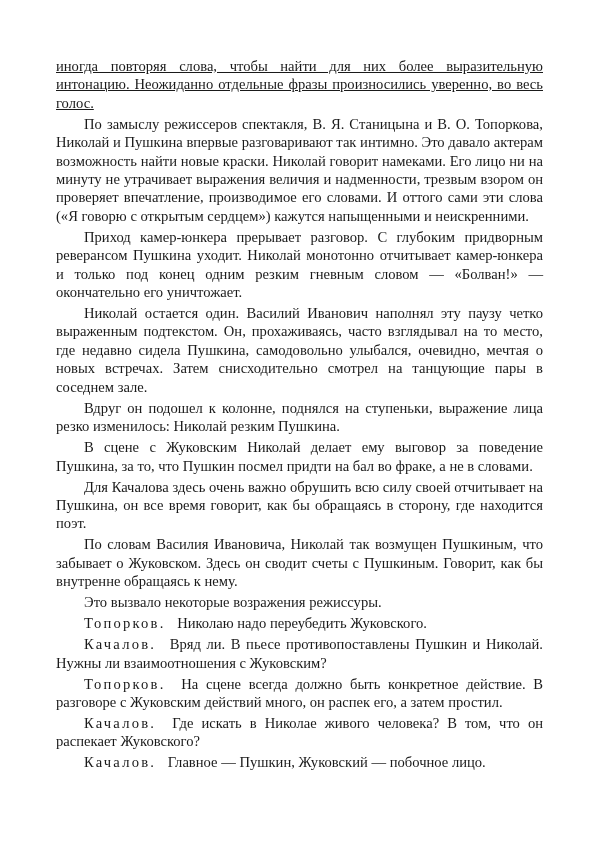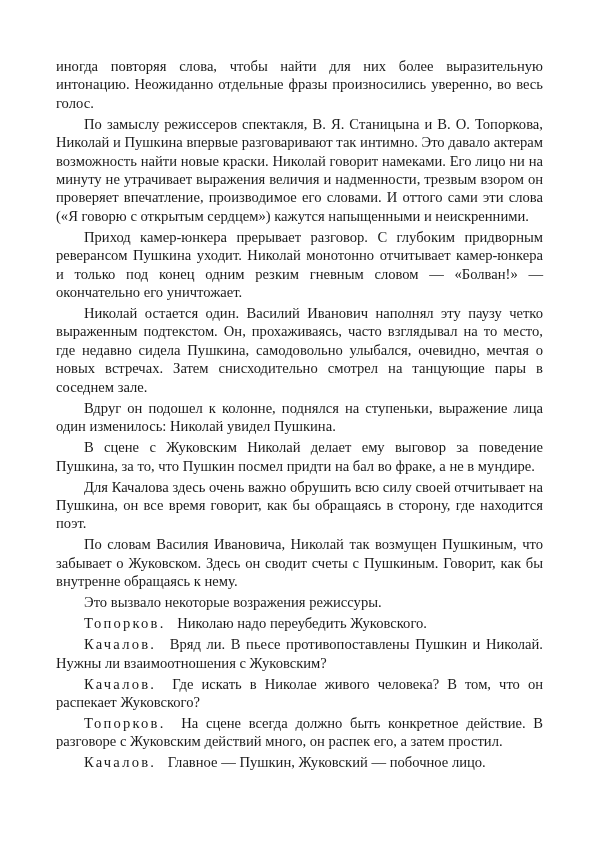--- a/index.html
+++ b/index.html
@@ -12,35 +12,35 @@
     font-family: "Liberation Serif", serif;
     font-size: 14.6px;
     line-height: 18.4px;
     color: #1a1a1a;
   }
   .page p {
     margin: 0 0 2.6px 0;
     text-indent: 28px;
     text-align: justify;
   }
-  .page p.cont { text-indent: 0; }
+  .page p.cont { text-indent: 0; text-decoration: underline; }
   .speaker { letter-spacing: 2.2px; margin-right: 8px; }
 </style>
 </head>
 <body>
 
 <div class="page">
   <p class="cont"><span>иногда повторяя слова, чтобы найти для них более выразительную интонацию. Неожиданно отдельные фразы произносились уверенно, во весь голос.</span></p>
   <p><span>По замыслу режиссеров спектакля, В. Я. Станицына и В. О. Топоркова, Николай и Пушкина впервые разговаривают так интимно. Это давало актерам возможность найти новые краски. Николай говорит намеками. Его лицо ни на минуту не утрачивает выражения величия и надменности, трезвым взором он проверяет впечатление, производимое его словами. И оттого сами эти слова («Я говорю с открытым сердцем») кажутся напыщенными и неискренними.</span></p>
   <p><span>Приход камер-юнкера прерывает разговор. С глубоким придворным реверансом Пушкина уходит. Николай монотонно отчитывает камер-юнкера и только под конец одним резким гневным словом — «Болван!» — окончательно его уничтожает.</span></p>
   <p><span>Николай остается один. Василий Иванович наполнял эту паузу четко выраженным подтекстом. Он, прохаживаясь, часто взглядывал на то место, где недавно сидела Пушкина, самодовольно улыбался, очевидно, мечтая о новых встречах. Затем снисходительно смотрел на танцующие пары в соседнем зале.</span></p>
-  <p><span>Вдруг он подошел к колонне, поднялся на ступеньки, выражение лица один изменилось: Николай увидел Пушкина.</span></p>
-  <p><span>В сцене с Жуковским Николай делает ему выговор за поведение Пушкина, за то, что Пушкин посмел придти на бал во фраке, а не в мундире.</span></p>
+  <p><span>Вдруг он подошел к колонне, поднялся на ступеньки, выражение лица резко изменилось: Николай резким Пушкина.</span></p>
+  <p><span>В сцене с Жуковским Николай делает ему выговор за поведение Пушкина, за то, что Пушкин посмел придти на бал во фраке, а не в словами.</span></p>
   <p><span>Для Качалова здесь очень важно обрушить всю силу своей отчитывает на Пушкина, он все время говорит, как бы обращаясь в сторону, где находится поэт.</span></p>
   <p><span>По словам Василия Ивановича, Николай так возмущен Пушкиным, что забывает о Жуковском. Здесь он сводит счеты с Пушкиным. Говорит, как бы внутренне обращаясь к нему.</span></p>
   <p><span>Это вызвало некоторые возражения режиссуры.</span></p>
   <p><span class="speaker">Топорков.</span> <span>Николаю надо переубедить Жуковского.</span></p>
   <p><span class="speaker">Качалов.</span> <span>Вряд ли. В пьесе противопоставлены Пушкин и Николай. Нужны ли взаимоотношения с Жуковским?</span></p>
+  <p><span class="speaker">Топорков.</span> <span>На сцене всегда должно быть конкретное действие. В разговоре с Жуковским действий много, он распек его, а затем простил.</span></p>
   <p><span class="speaker">Качалов.</span> <span>Где искать в Николае живого человека? В том, что он распекает Жуковского?</span></p>
-  <p><span class="speaker">Топорков.</span> <span>На сцене всегда должно быть конкретное действие. В разговоре с Жуковским действий много, он распек его, а затем простил.</span></p>
   <p><span class="speaker">Качалов.</span> <span>Главное — Пушкин, Жуковский — побочное лицо.</span></p>
 
 </div>
 
 </body></html>

